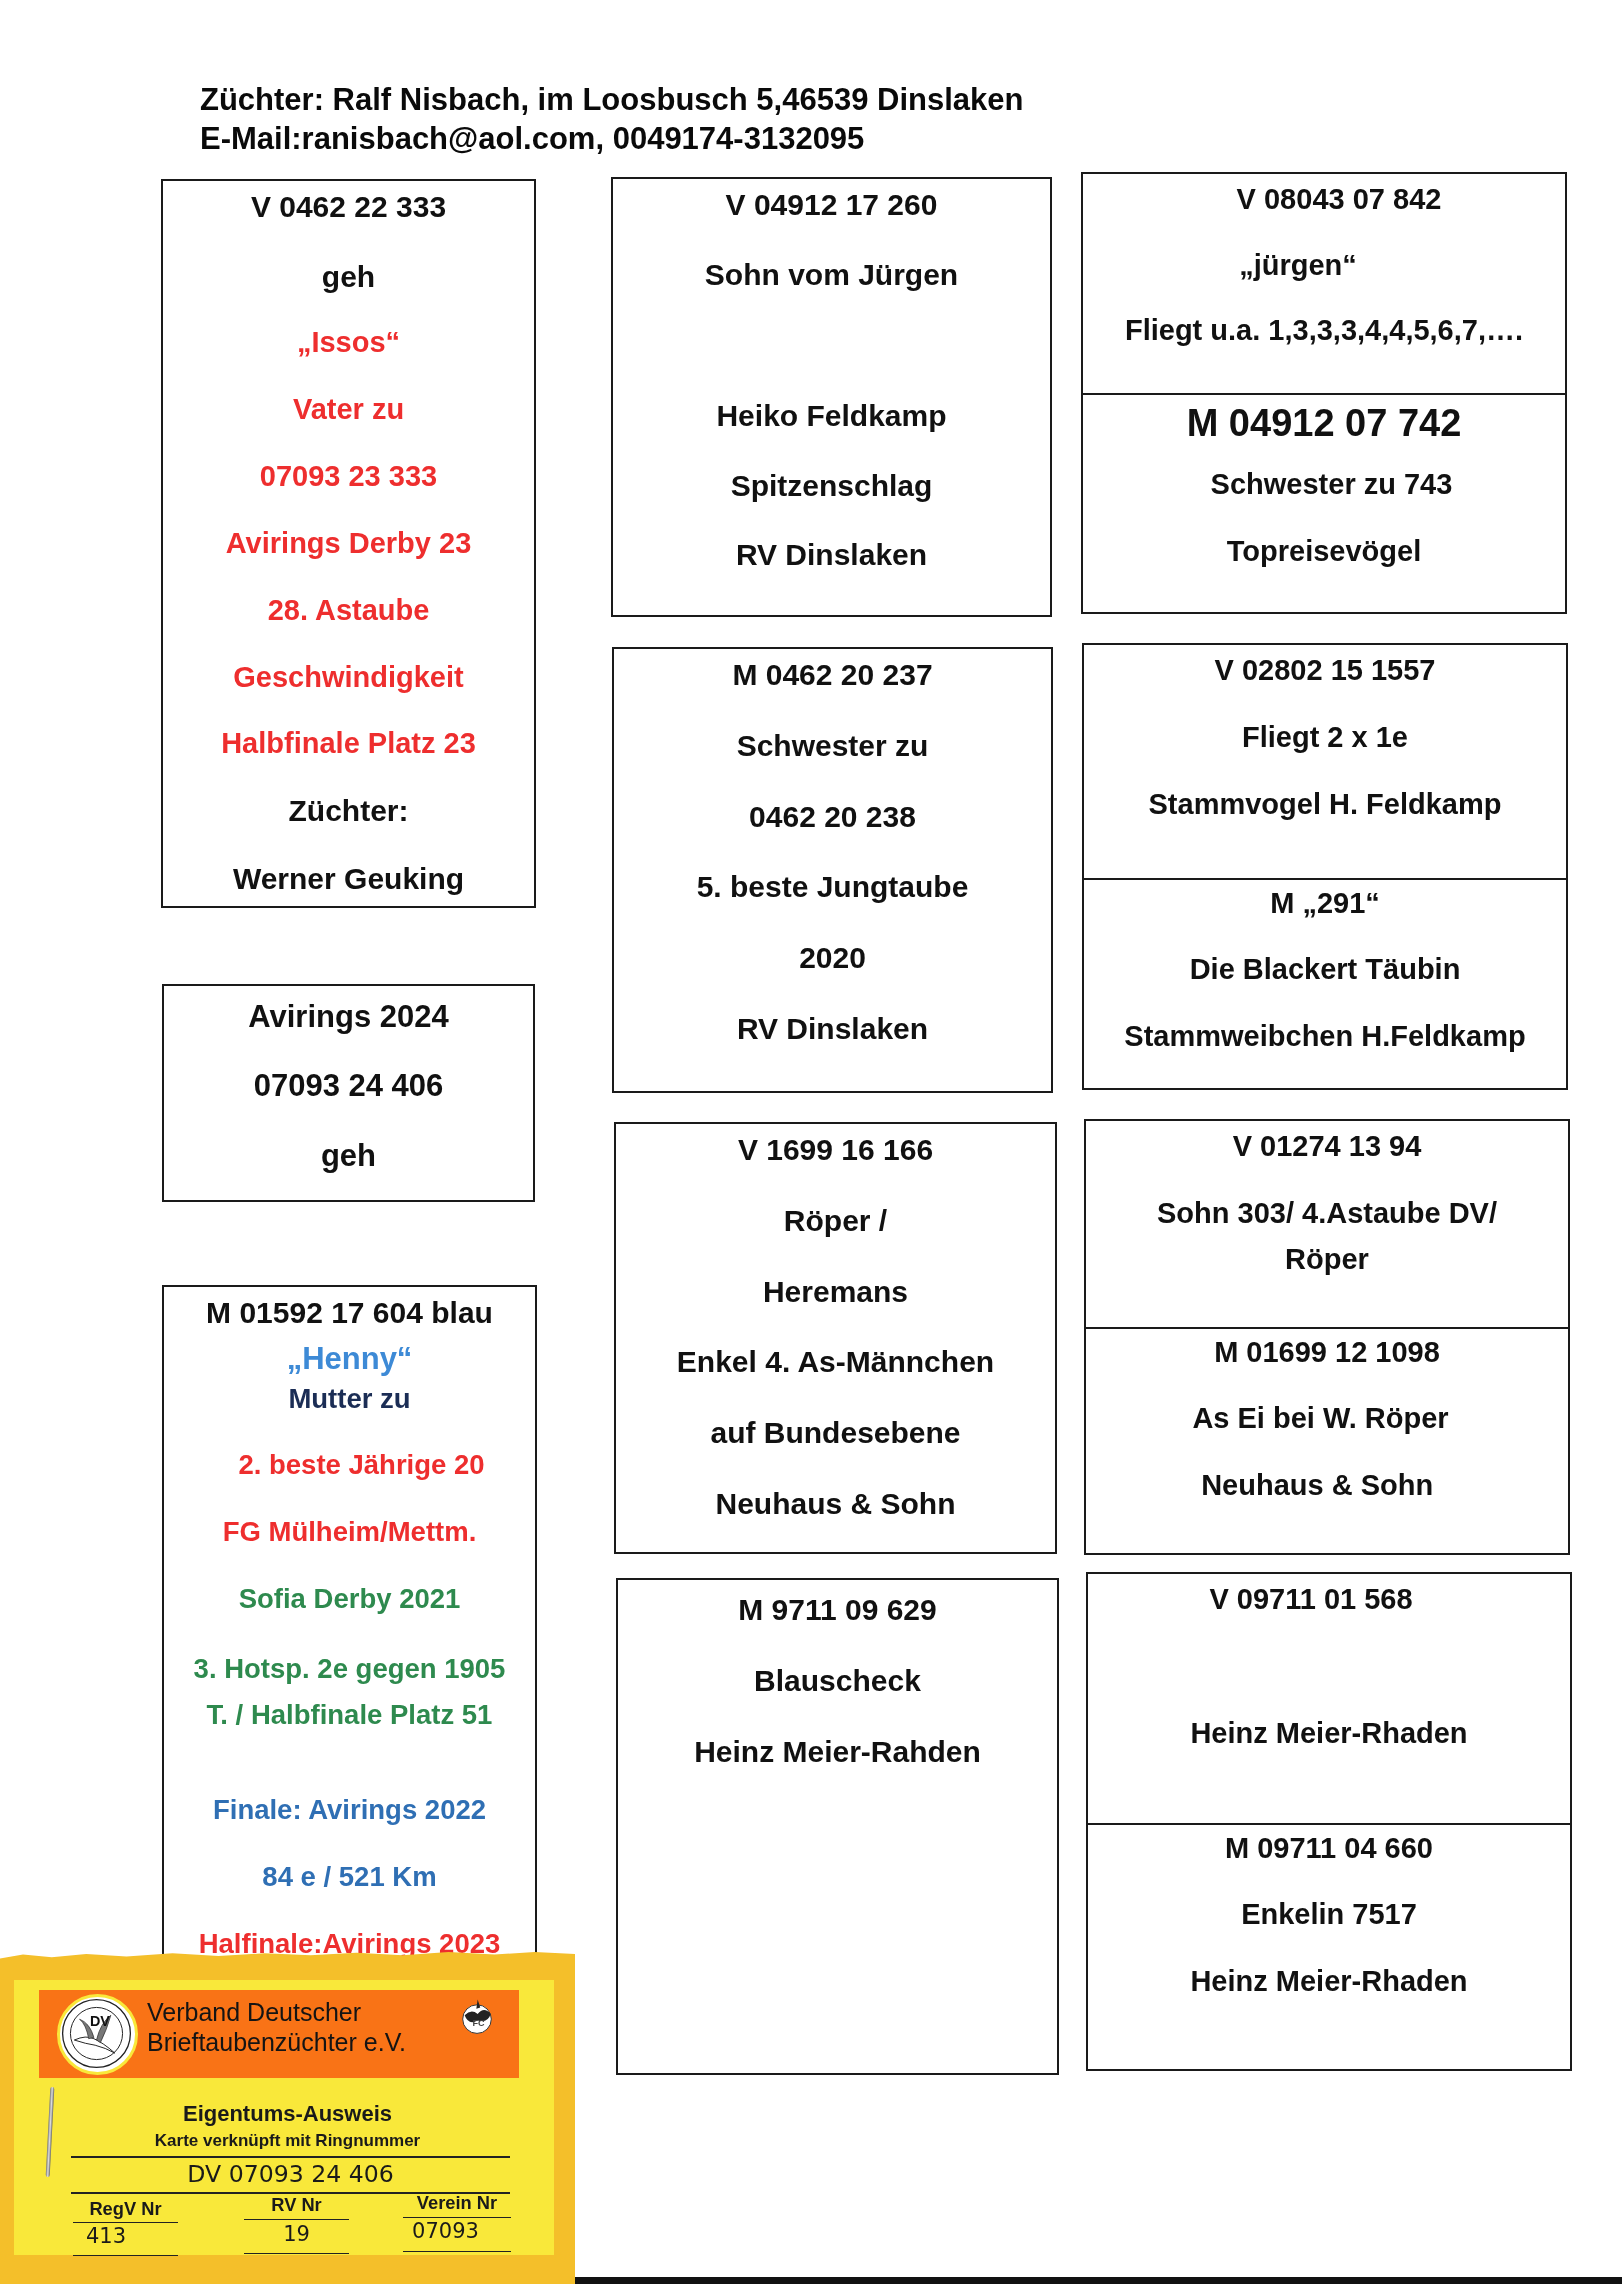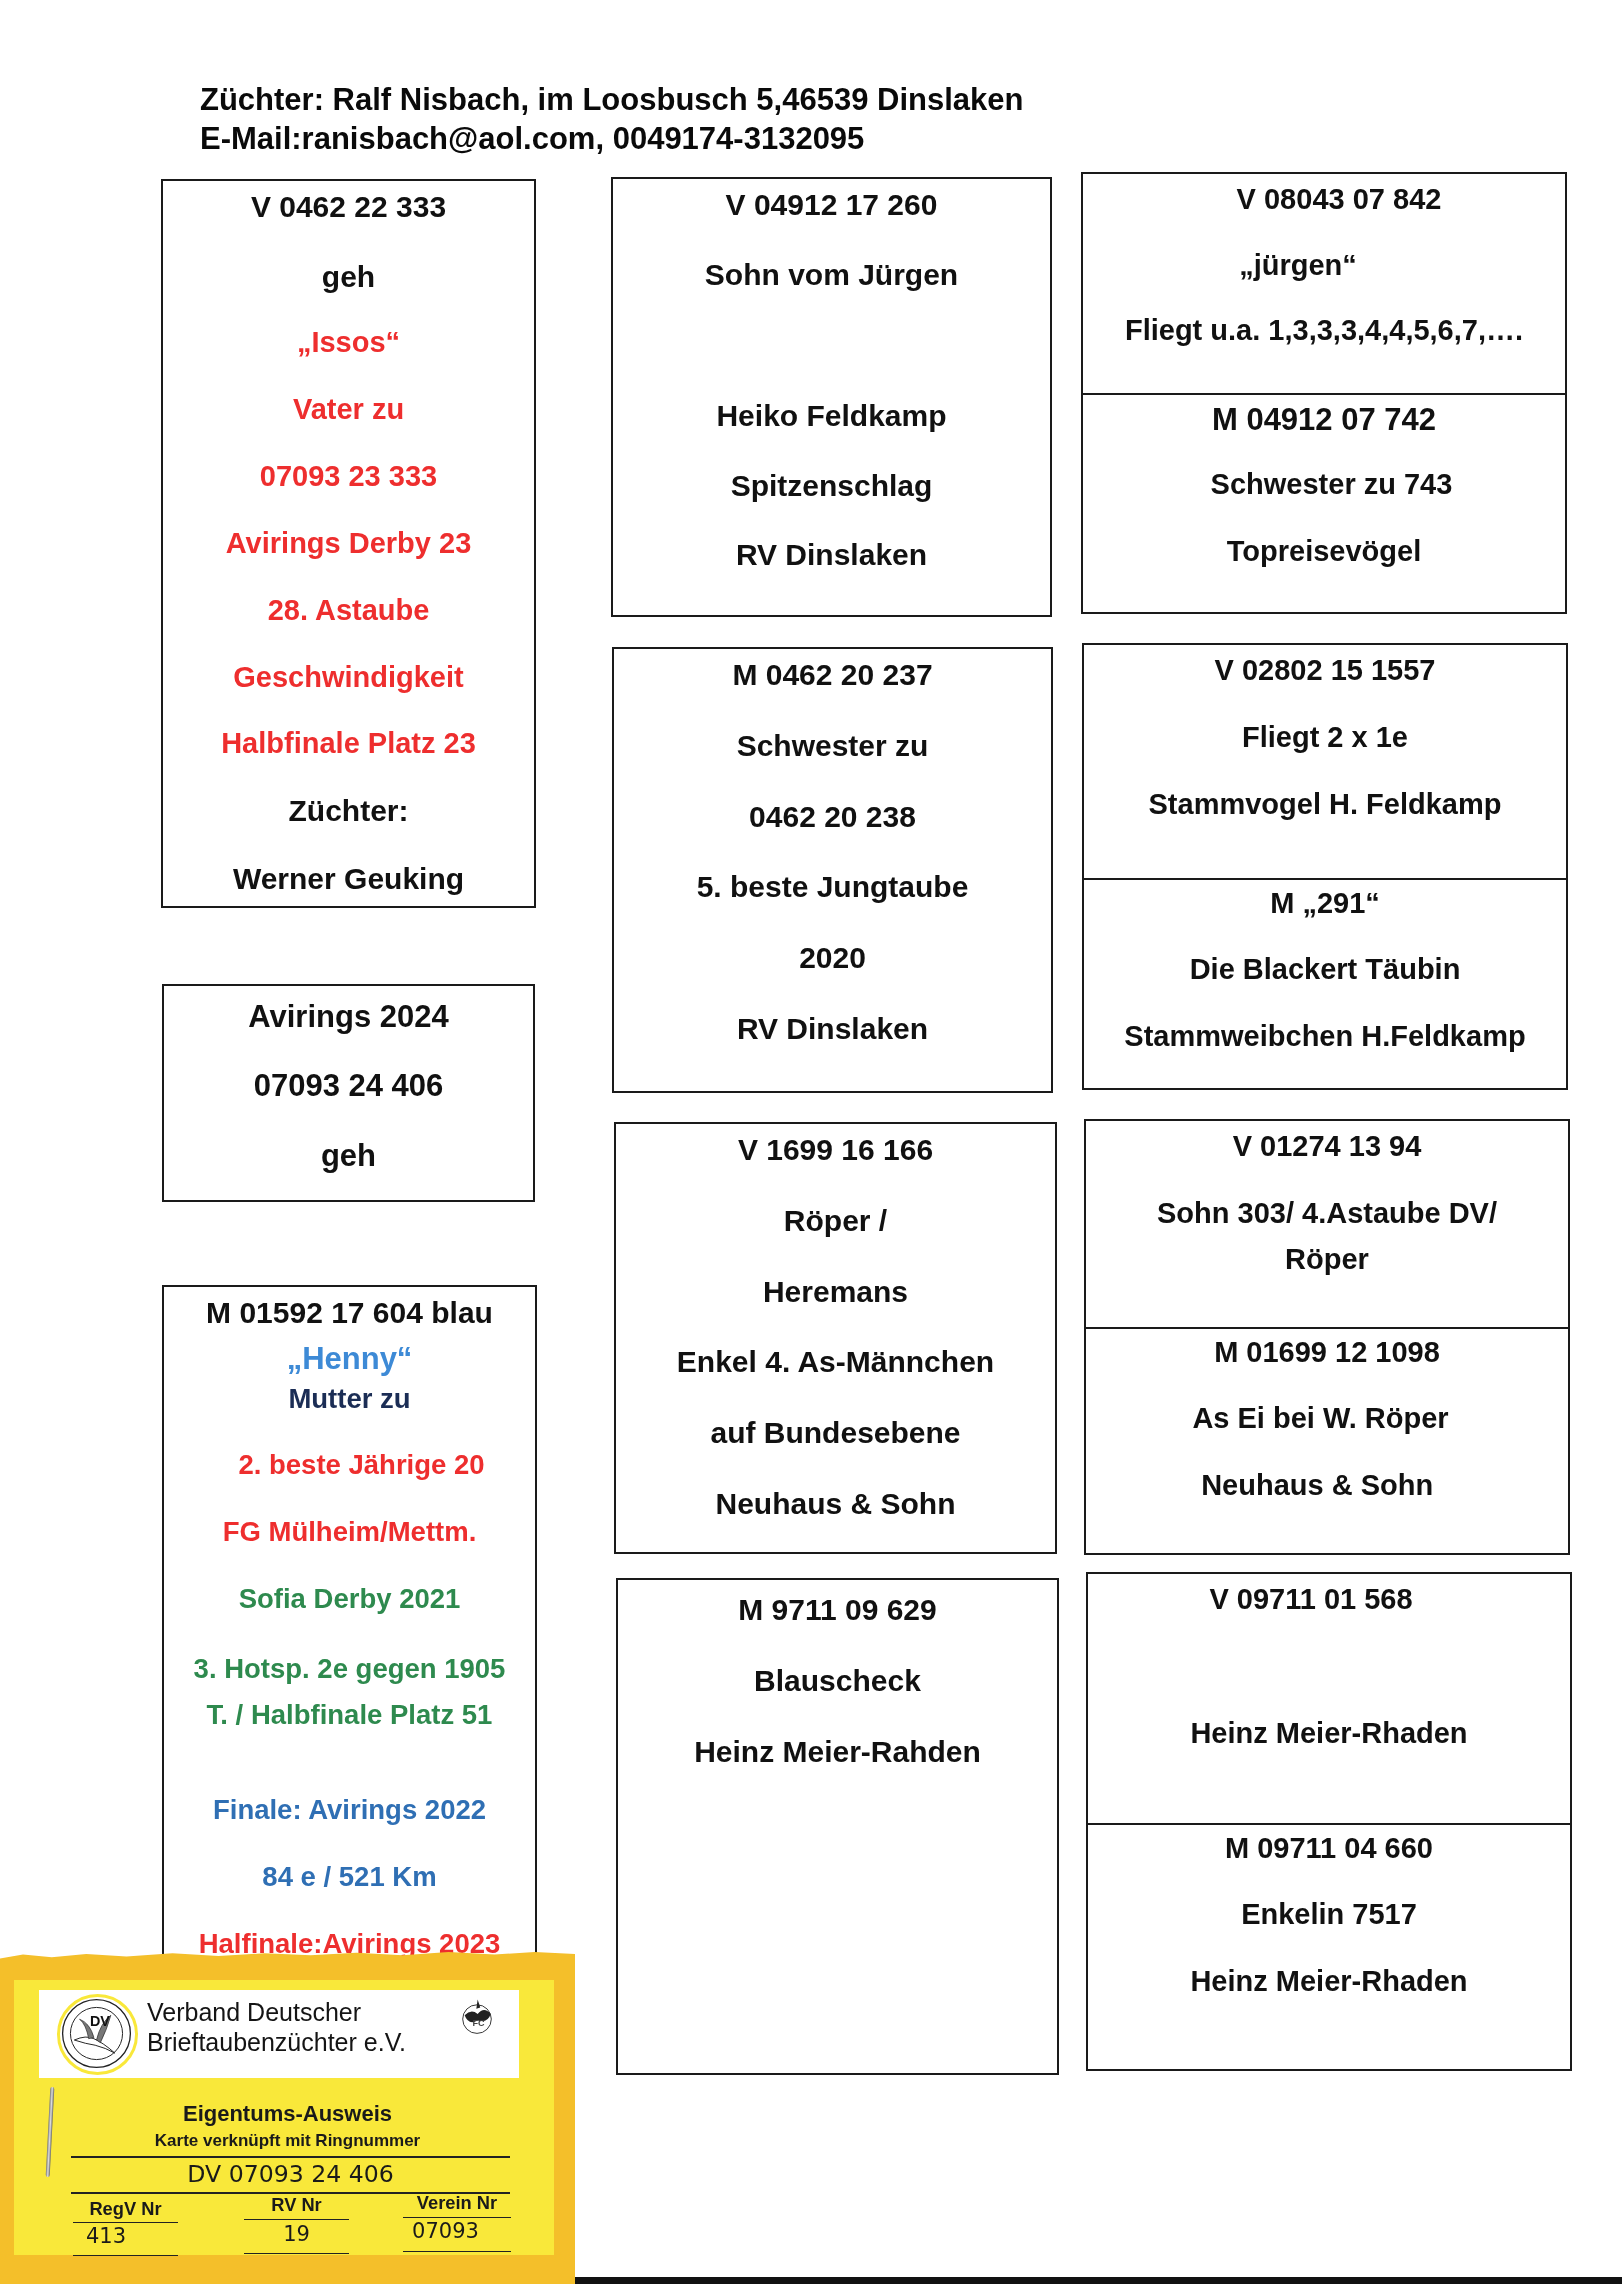--- a/index.html
+++ b/index.html
@@ -36,21 +36,21 @@
     position: absolute; left: 0; top: 1952px; width: 575px; height: 332px;
     background: #f4bf2a;
     clip-path: polygon(0 6.6px, 4% 2.6px, 9% 5.2px, 15% 2px, 22% 4.6px, 30% 1.3px, 38% 3.9px, 46% 1.3px, 54% 3.3px, 62% 0.7px, 70% 3.3px, 78% 0, 86% 2.6px, 93% 0, 100% 2px, 100% 100%, 0 100%);
   }
   .card-inner {
     position: absolute; left: 14.4px; top: 27.5px; width: 540px; height: 275px;
     background: #f9e83a;
   }
   .card-banner {
     position: absolute; left: 39px; top: 38px; width: 480px; height: 88px;
-    background: #ffffff;
+    background: #f97316;
   }
   .card-logo {
     position: absolute; left: 18.3px; top: 3.9px; width: 81px; height: 81px;
     border-radius: 50%; border: 3.9px solid #f9e83a; box-sizing: border-box;
     background: #fff;
   }
   .card-title {
     position: absolute; left: 108px; top: 6.6px; font-size: 25px; font-weight: normal;
     line-height: 30px; color: #141414;
   }
@@ -147,21 +147,21 @@
   <div class="line" style="top:155px;font-size:30px;">Heinz Meier-Rahden</div>
 </div>
 
 <div class="box" style="left:1081px; top:172px; width:486px; height:442px;">
   <div class="cell" style="top:0;height:219px;">
     <div class="line" style="top:9.2px;font-size:29px;margin-left:30px;">V 08043 07 842</div>
     <div class="line" style="top:75px;font-size:29px;padding-right:52px;">„jürgen“</div>
     <div class="line" style="top:140px;font-size:29px;">Fliegt u.a. 1,3,3,3,4,4,5,6,7,….</div>
   </div>
   <div class="cell" style="top:219px;height:223px;">
-    <div class="line" style="top:6.6px;font-size:31px;">M 04912 07 742</div>
+    <div class="line" style="top:6.6px;font-size:38px;">M 04912 07 742</div>
     <div class="line" style="top:73px;font-size:29px;padding-left:15px;">Schwester zu 743</div>
     <div class="line" style="top:140px;font-size:29px;">Topreisevögel</div>
   </div>
 </div>
 
 <div class="box" style="left:1082px; top:643px; width:486px; height:447px;">
   <div class="cell" style="top:0;height:233px;">
     <div class="line" style="top:9.2px;font-size:29px;">V 02802 15 1557</div>
     <div class="line" style="top:76px;font-size:29px;">Fliegt 2 x 1e</div>
     <div class="line" style="top:143px;font-size:29px;">Stammvogel H. Feldkamp</div>

